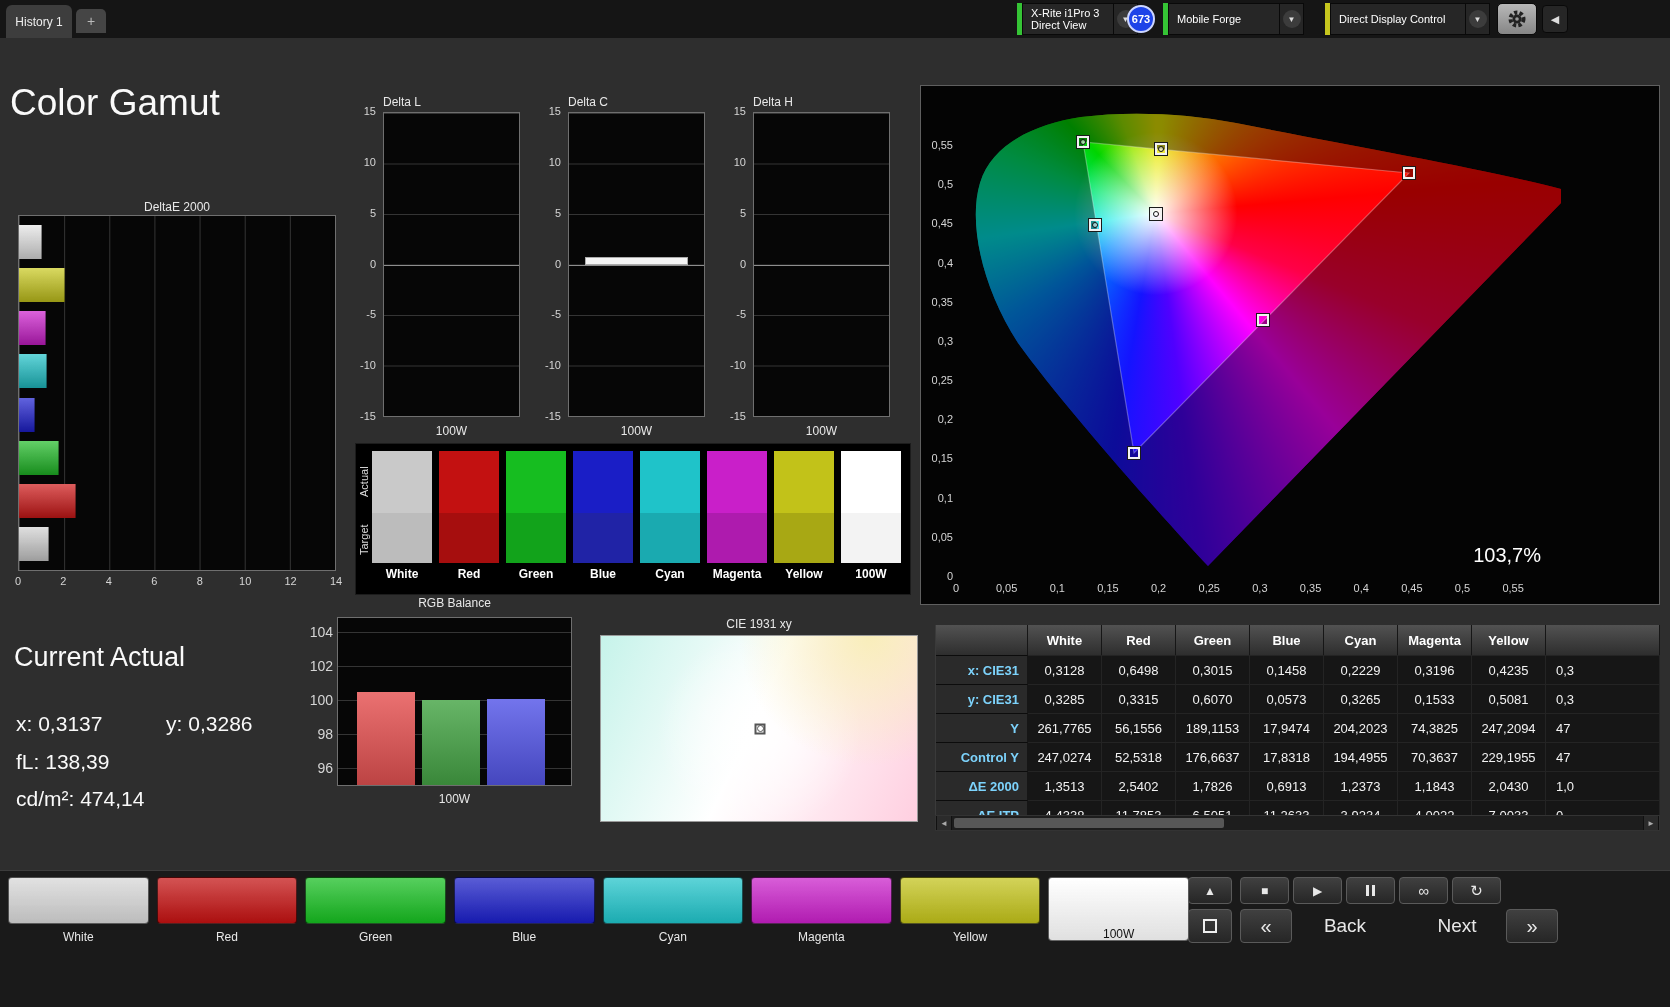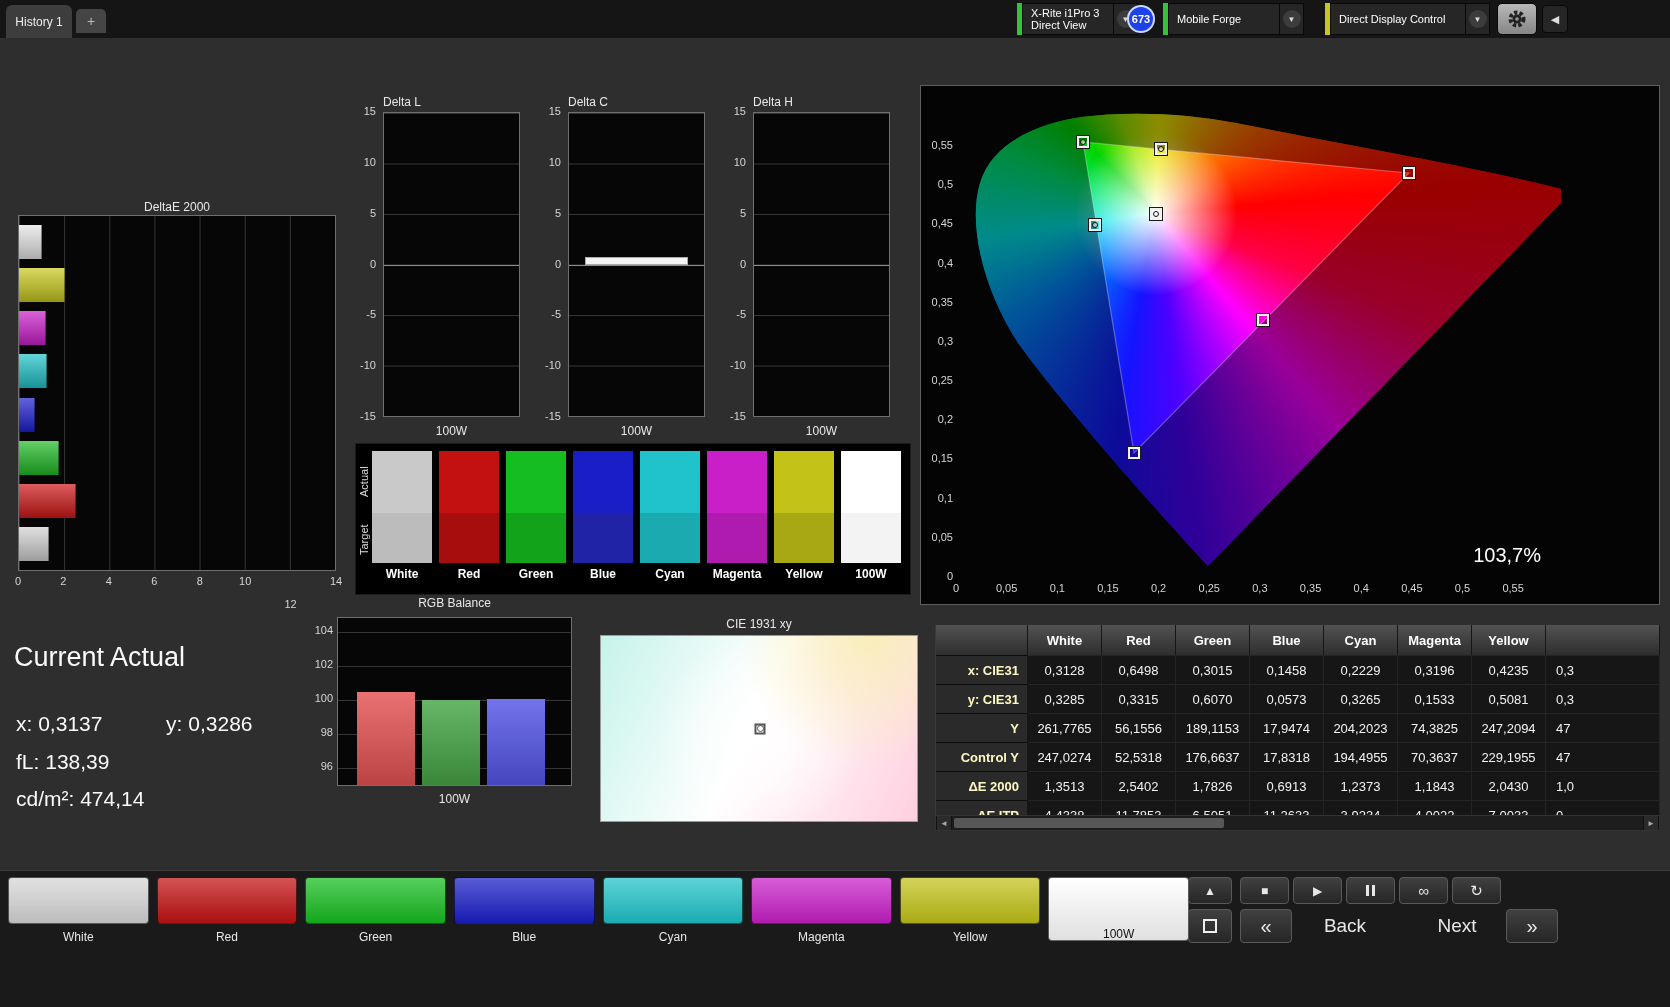--- a/index.html
+++ b/index.html
@@ -76,38 +76,38 @@
   
   .cr-title{position:absolute;left:14px;top:642px;font-size:27px;color:#fafafa;}
   .cr-line{position:absolute;font-size:21px;color:#fafafa;white-space:nowrap;}
 
   
   .rgb-wrap{position:absolute;left:299px;top:596px;width:276px;height:214px;}
   .rgb-title{position:absolute;left:38px;top:0;width:235px;text-align:center;font-size:12px;color:#e8e8e8;}
   .rgb-plot{position:absolute;left:38px;top:21px;width:235px;height:169px;background:#060606;border:1px solid #6f6f6f;}
   .rgb-grid{position:absolute;left:0;width:100%;height:1px;background:#343434;}
   .rgb-bar{position:absolute;bottom:0;width:58px;background-image:linear-gradient(rgba(255,255,255,.18),rgba(0,0,0,.18));}
-  .rgb-ytick{position:absolute;left:0;width:34px;text-align:right;font-size:11px;color:#d5d5d5;}
+  .rgb-ytick{position:absolute;left:0;width:34px;text-align:right;font-size:14px;color:#d5d5d5;}
   .rgb-xlabel{position:absolute;left:38px;top:196px;width:235px;text-align:center;font-size:12px;color:#e8e8e8;}
 
   
   .cie31-title{left:600px;top:617px;width:318px;}
   .cie31-box{position:absolute;left:600px;top:635px;width:318px;height:187px;border:1px solid #9a9a9a;
     background:
       radial-gradient(circle at 85% 0%, rgba(248,238,180,.9), rgba(248,238,180,0) 40%),
       radial-gradient(circle at 50% 52%, #ffffff 0%, rgba(255,255,255,0) 55%),
       linear-gradient(115deg, #c6f3ea 0%, #ffffff 48%, #ffcfe0 100%);}
   .cie31-marker{position:absolute;width:11px;height:11px;border:2px solid #555;transform:translate(-50%,-50%);}
   .cie31-marker .dot{position:absolute;left:60%;top:50%;width:7px;height:7px;border:1px solid #555;border-radius:50%;transform:translate(-50%,-50%);background:rgba(255,255,255,.6);}
 
   
   .rtable{position:absolute;left:935px;top:625px;width:725px;height:190px;overflow:hidden;background:#141414;border-left:1px solid #3a3a3a;}
   .rt-grid{display:grid;grid-template-columns:92px repeat(7,74px) minmax(0,1fr);}
   .rt-hcell{height:30px;background:linear-gradient(#525252,#2e2e2e);border-right:1px solid #161616;display:flex;align-items:center;justify-content:center;font-size:13px;font-weight:bold;color:#fff;}
-  .rt-label{height:29px;background:#2a2a2a;border-right:1px solid #161616;border-top:1px solid #0c0c0c;display:flex;align-items:center;justify-content:flex-end;padding-right:8px;font-size:13px;font-weight:bold;color:#fef9c3;white-space:nowrap;}
+  .rt-label{height:29px;background:#2a2a2a;border-right:1px solid #161616;border-top:1px solid #0c0c0c;display:flex;align-items:center;justify-content:flex-end;padding-right:8px;font-size:13px;font-weight:bold;color:#7dd3fc;white-space:nowrap;}
   .rt-cell{height:29px;background:#161616;border-right:1px solid #242424;border-top:1px solid #242424;display:flex;align-items:center;justify-content:center;font-size:13px;color:#f2f2f2;white-space:nowrap;overflow:hidden;}
   .rt-cut{justify-content:flex-start;padding-left:10px;}
   .hscroll{position:absolute;left:935px;top:815px;width:725px;height:16px;background:#1d1d1d;border:1px solid #333;display:flex;align-items:stretch;}
   .hs-btn{width:16px;font-size:8px;color:#aaa;display:flex;align-items:center;justify-content:center;background:#2b2b2b;border-right:1px solid #111;border-left:1px solid #111;}
   .hs-track{flex:1;position:relative;}
   .hs-thumb{position:absolute;left:2px;top:2px;width:270px;height:10px;background:#575757;border-radius:2px;}
 
   
   .bottombar{position:absolute;left:0;top:870px;width:1670px;height:137px;background:#1a1a1a;border-top:1px solid #3c3c3c;}
   .patch-row{position:absolute;left:8px;top:6px;width:1181px;display:flex;gap:8px;}
@@ -169,20 +169,21 @@
         <circle cx="10" cy="10" r="6.5" fill="none" stroke="#222" stroke-width="4" stroke-dasharray="3.2 2.2"></circle>
         <circle cx="10" cy="10" r="4.5" fill="#222"></circle>
         <circle cx="10" cy="10" r="1.8" fill="#999"></circle>
       </svg>
     </div>
     <div class="collapse-btn">
         <span>◀</span>
       </div>
   </div>
 
+  <div class="page-title">Color Gamut</div>
 
   <div class="chart-title" style="left:18px;top:200px;width:318px;">DeltaE 2000</div>
   <div class="panel de-plot">
     <div class="de-rows">
         <div class="de-row">
           <div class="de-bar" style="width: 7.28571%; background-color: rgb(230, 230, 230);"></div>
         </div>
         <div class="de-row">
           <div class="de-bar" style="width: 14.5714%; background-color: rgb(201, 201, 28);"></div>
         </div>
@@ -206,21 +207,21 @@
         </div>
       </div>
   </div>
   <div class="de-xticks">
       <div class="de-xtick" style="left: 0%;">0</div>
       <div class="de-xtick" style="left: 14.2857%;">2</div>
       <div class="de-xtick" style="left: 28.5714%;">4</div>
       <div class="de-xtick" style="left: 42.8571%;">6</div>
       <div class="de-xtick" style="left: 57.1429%;">8</div>
       <div class="de-xtick" style="left: 71.4286%;">10</div>
-      <div class="de-xtick" style="left: 85.7143%; margin-top: 23px;">12</div>
+      <div class="de-xtick" style="left: 85.7143%;">12</div>
       <div class="de-xtick" style="left: 100%;">14</div>
     </div>
 
   <div>
       <div class="delta-chart" style="left: 338px;">
         <div class="dc-title">Delta L</div>
         <div class="dc-ylabel" style="top: 8px;">15</div>
         <div class="dc-ylabel" style="top: 58.8333px;">10</div>
         <div class="dc-ylabel" style="top: 109.667px;">5</div>
         <div class="dc-ylabel" style="top: 160.5px;">0</div>

